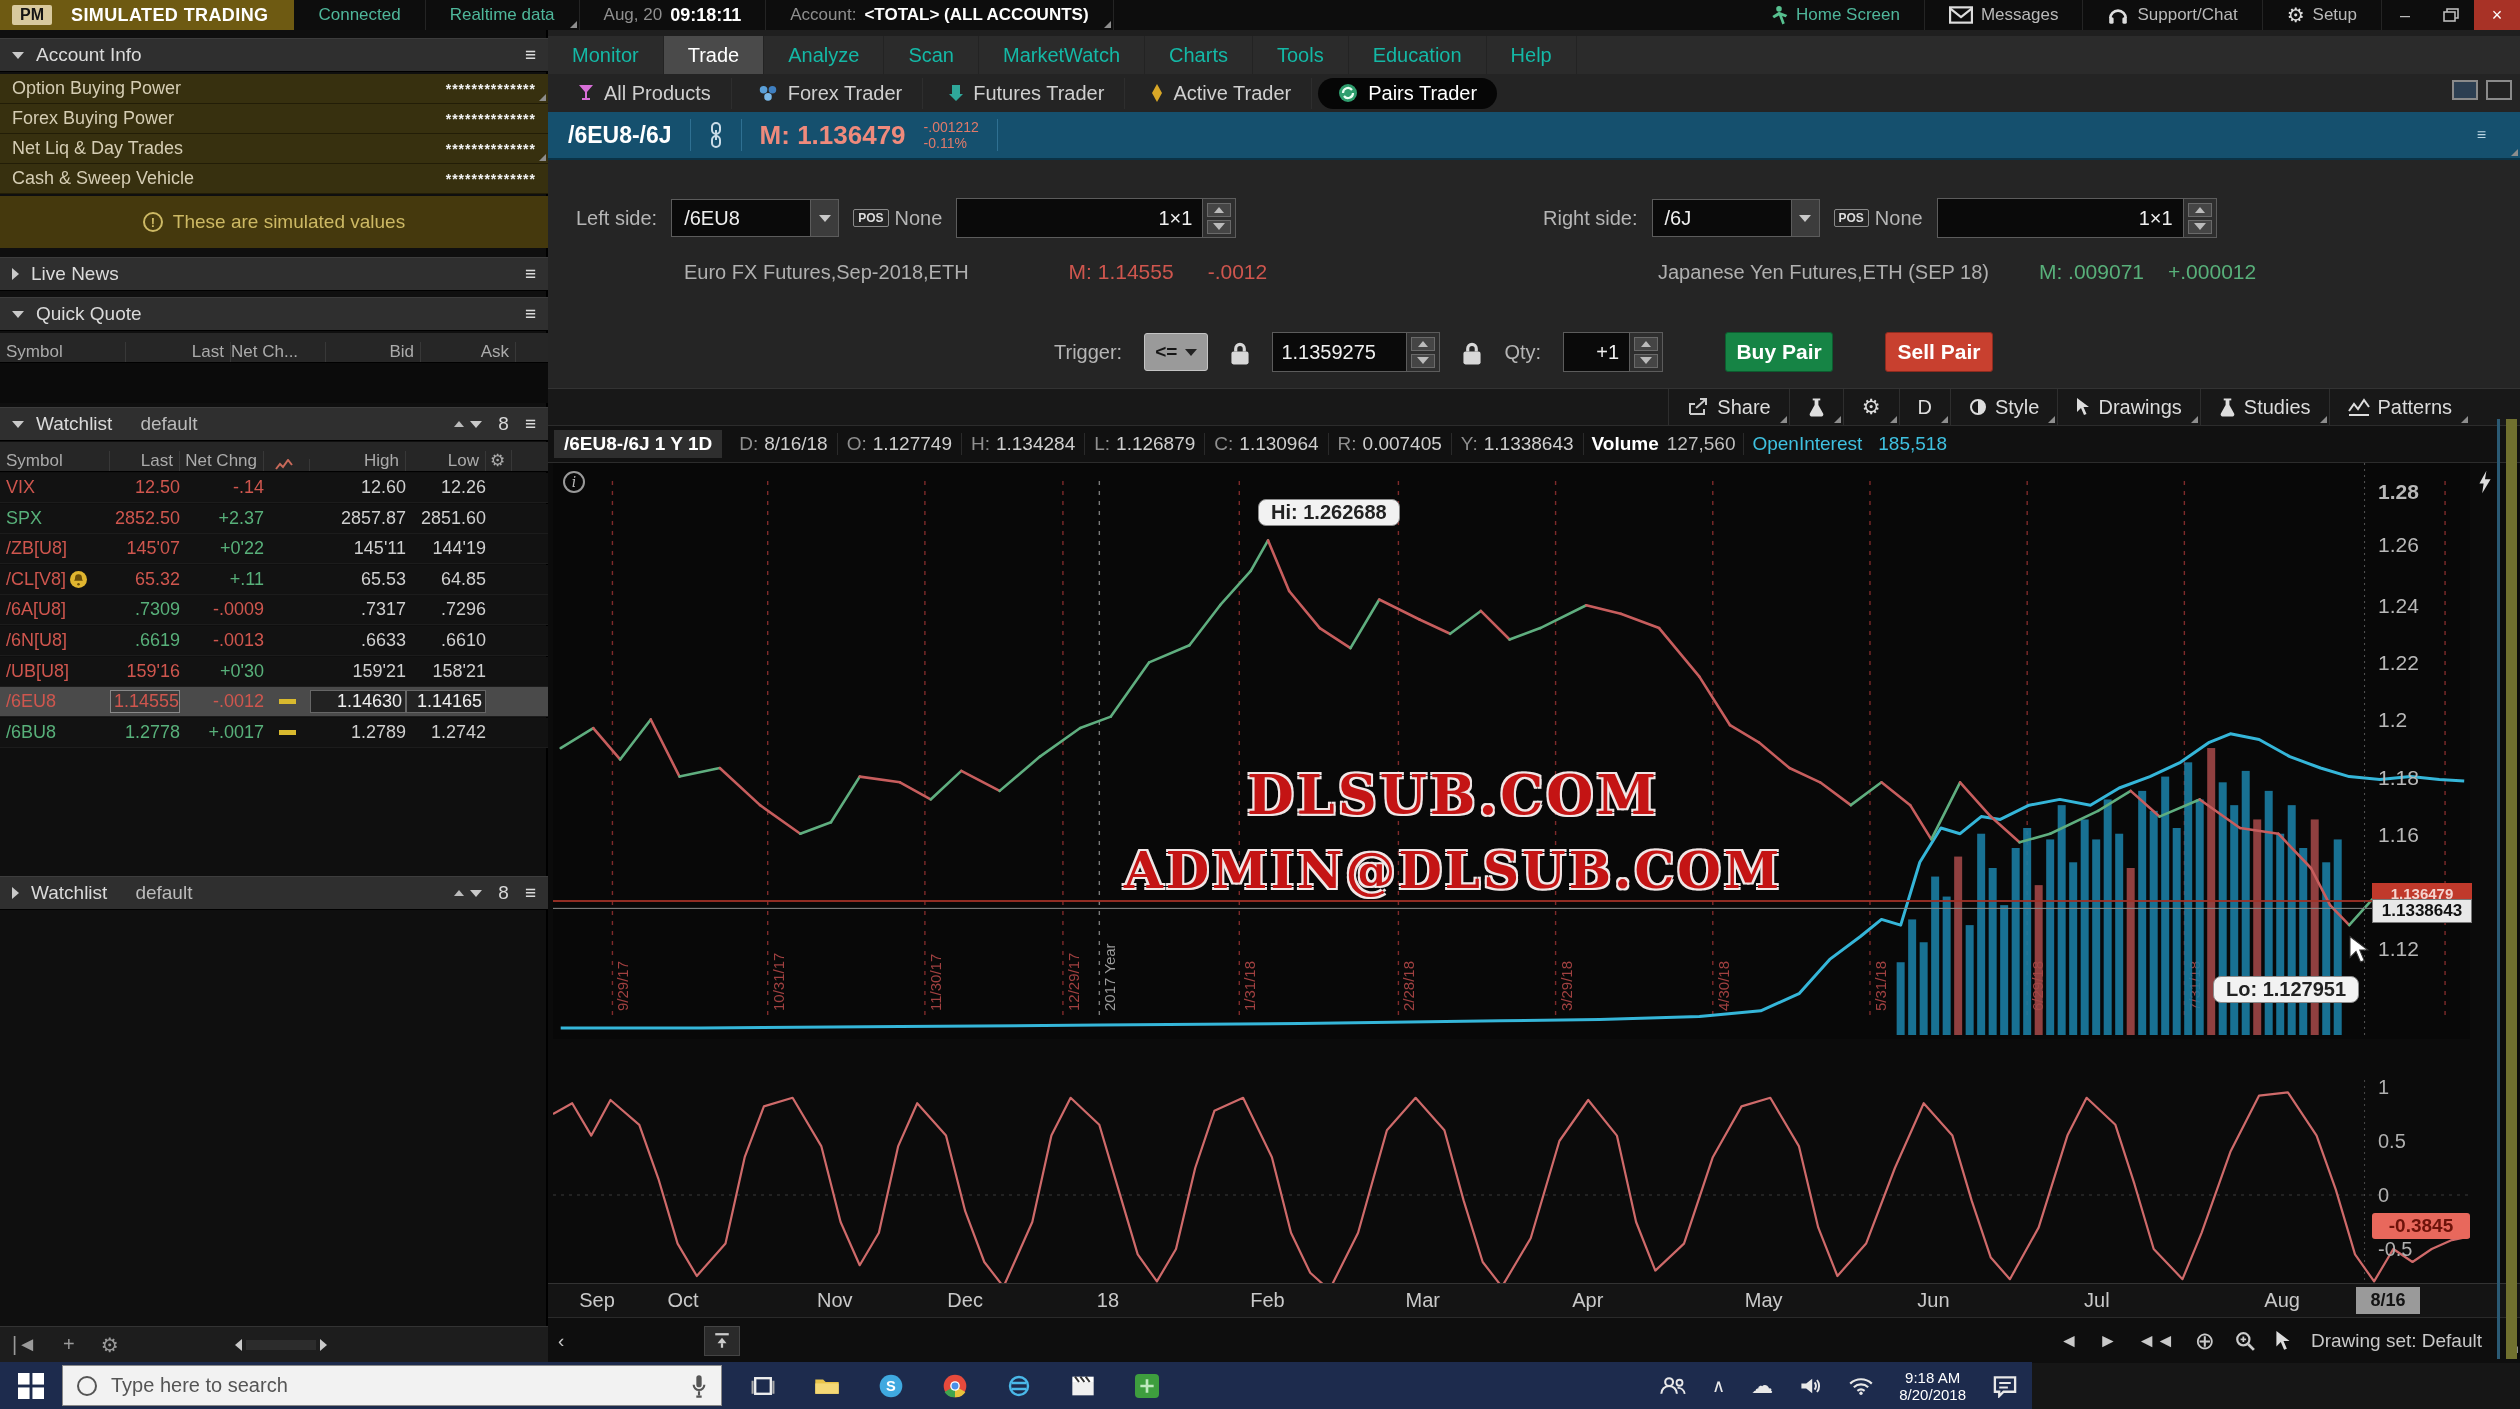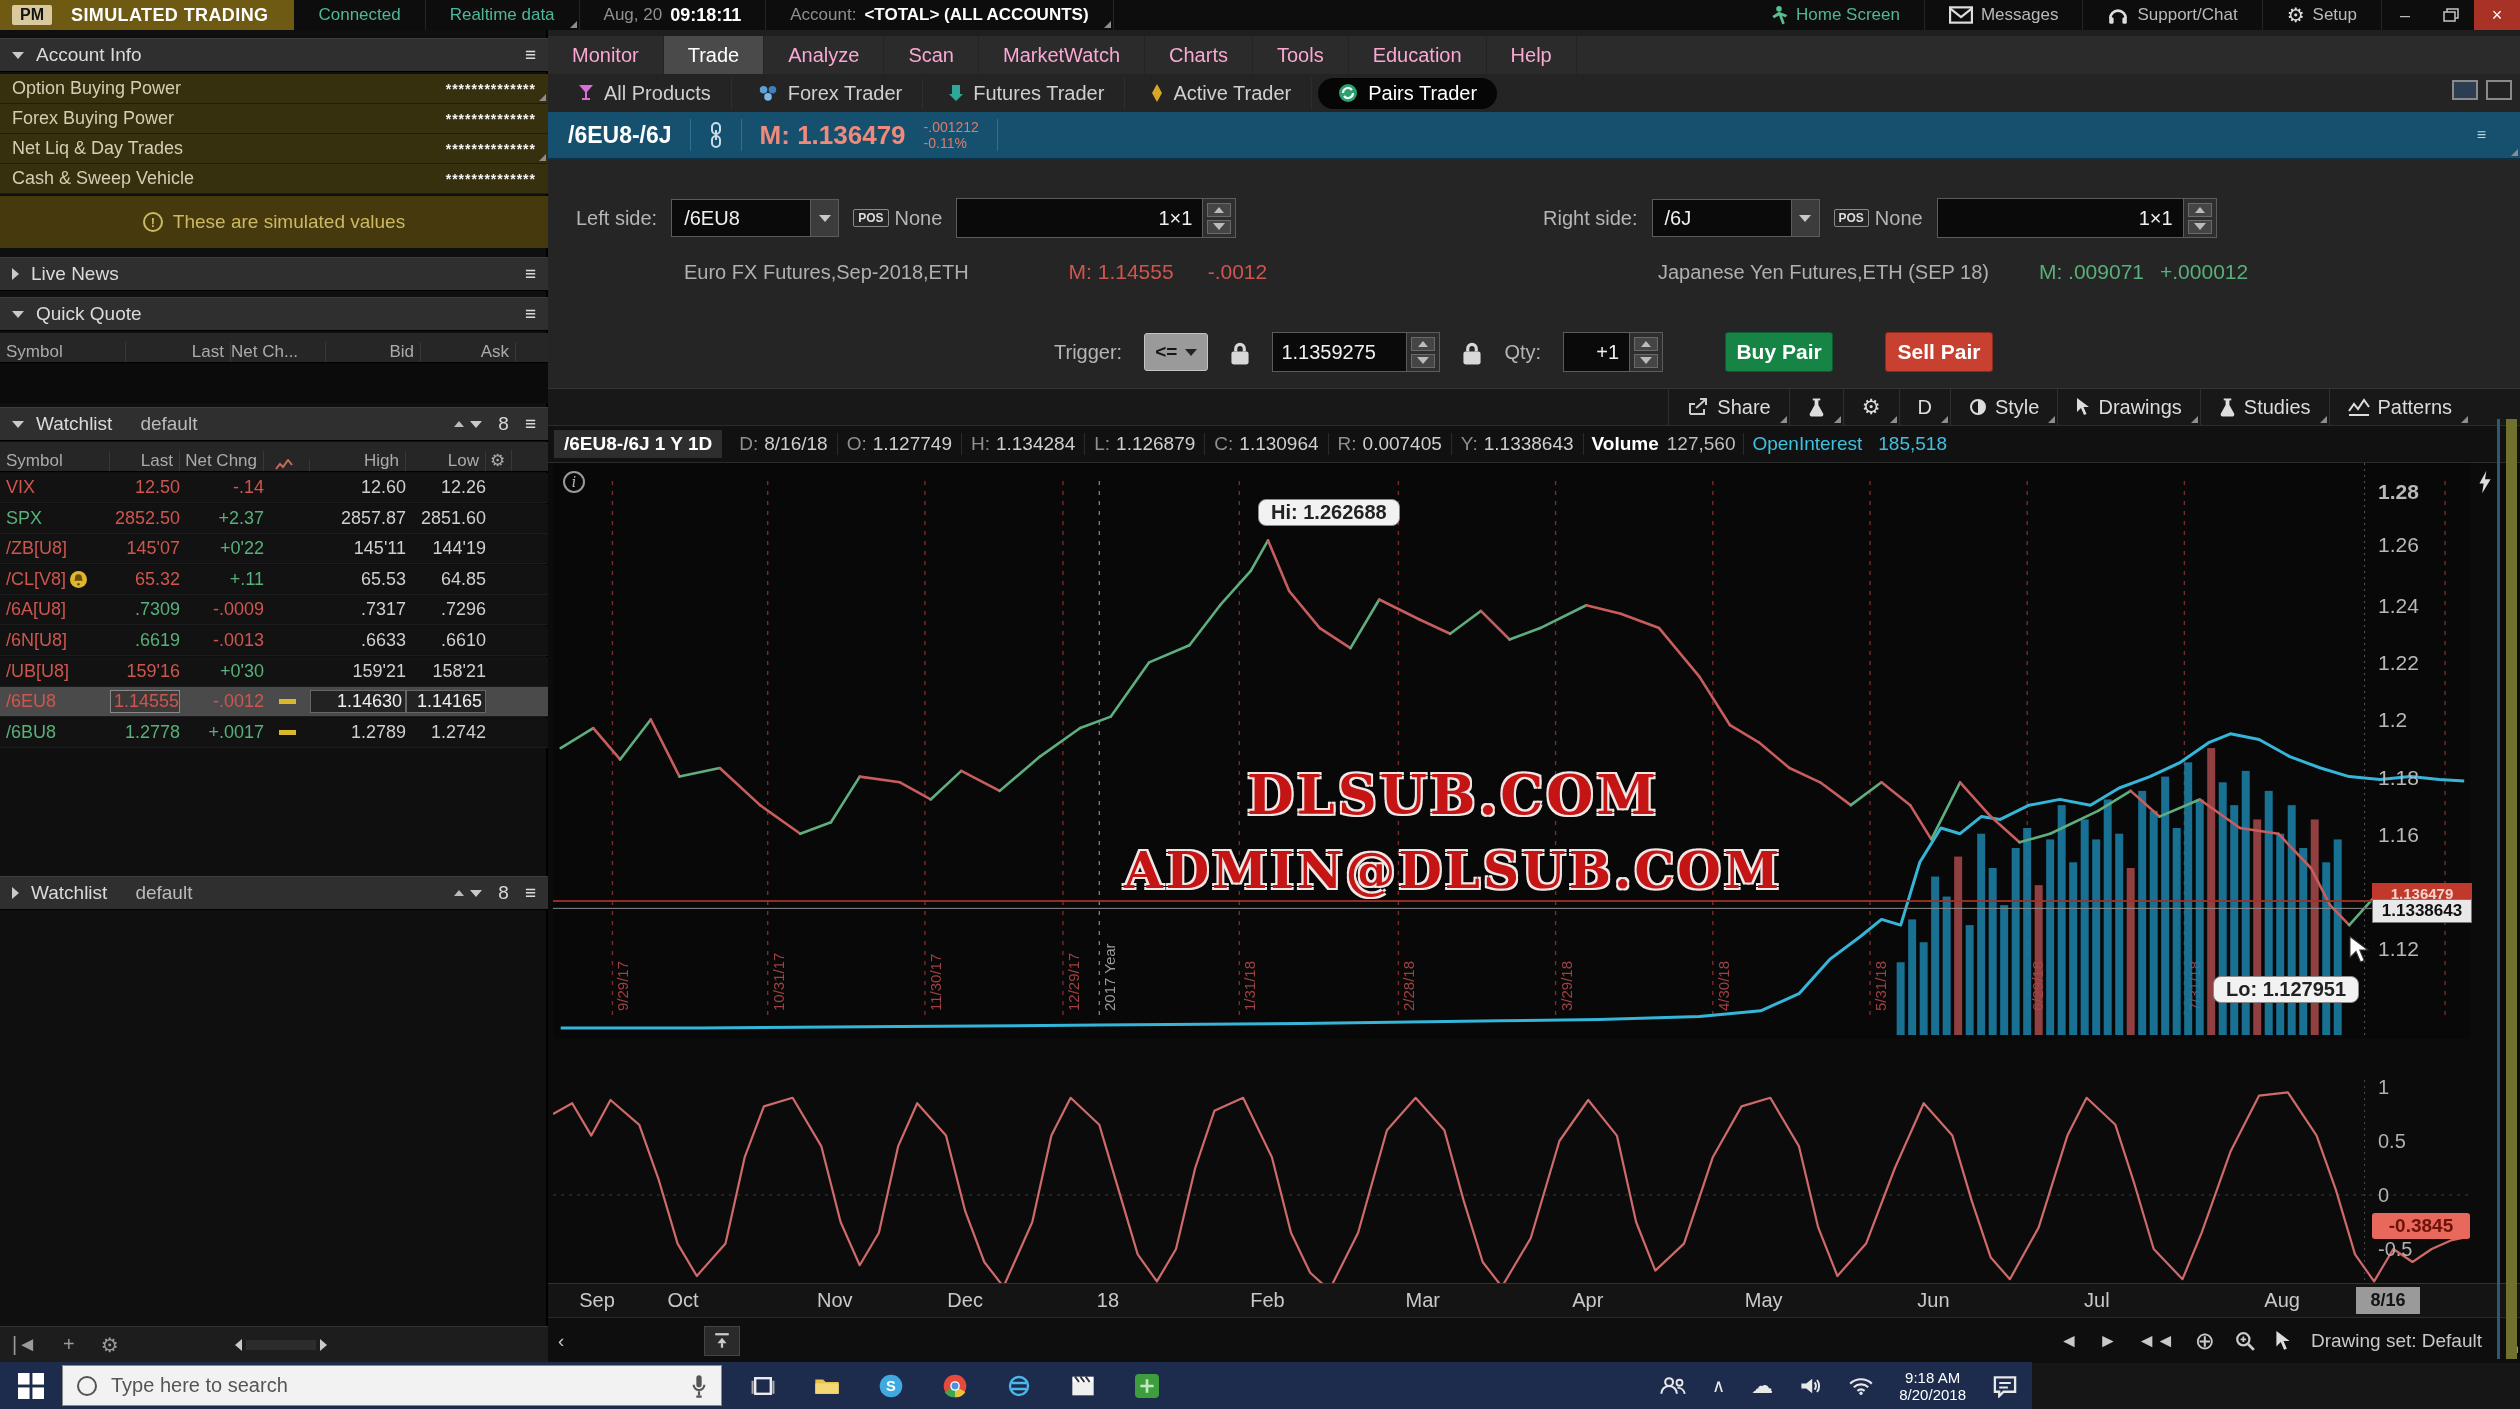--- a/index.html
+++ b/index.html
@@ -43,21 +43,21 @@
 .c-low{width:80px;text-align:right}
 .red{color:#cf564e}.grn{color:#58b07a}.wht{color:#cfcfcf}
 .ybar{width:17px;height:5px;background:#d8b92e}
 .cellbox{background:#222;border:1px solid #666;padding:0 3px;color:#f0f0f0}
 #sb-bottom{position:absolute;left:0;top:1296px;width:548px;height:36px;background:#1d1d1d;border-top:1px solid #333;display:flex;align-items:center;gap:26px;padding:0 12px;color:#9a9a9a;font-size:20px}
 .sb-scroll{display:flex;align-items:center;gap:4px;margin-left:90px}
 .sb-track{width:70px;height:10px;background:#2c2c2c}
 
 #main{position:absolute;left:548px;top:30px;width:1972px;height:1332px;background:#1f1f1f}
 #menubar{position:absolute;left:0;top:6px;width:1972px;height:38px;background:#2b2b2b;display:flex;align-items:stretch}
-.mtab{display:flex;align-items:center;padding:0 24px;color:#f9a8d4;font-size:20px;border-right:1px solid #232323}
+.mtab{display:flex;align-items:center;padding:0 24px;color:#14b8a6;font-size:20px;border-right:1px solid #232323}
 .mtab.active{background:#4a4a4a;color:#fff}
 #subbar{position:absolute;left:0;top:44px;width:1972px;height:38px;background:#242424;display:flex;align-items:center;gap:6px;padding-left:10px}
 .stab{display:flex;align-items:center;gap:10px;color:#cfcfcf;font-size:20px;padding:4px 20px;border-right:1px solid #2e2e2e}
 .stab.active{background:#060606;border-radius:16px;border-right:none;color:#fff}
 #sub-winicons{position:absolute;right:8px;top:50px;display:flex;gap:8px}
 .wico{width:26px;height:20px;border:2px solid #8a8a8a;background:#2c3f52}
 
 #pairbar{position:absolute;left:0;top:82px;width:1972px;height:48px;background:#15506e;display:flex;align-items:center;gap:18px;padding:0 20px;border-bottom:2px solid #0a3246}
 #pair-symbol{color:#fff;font-weight:bold;font-size:23px}
 .vdiv{width:1px;height:70%;background:#2f7092}
@@ -511,21 +511,21 @@
                 <span class="tri-u"></span>
               </span>
               <span class="spinbtn">
                 <span class="tri-d" style="border-top-color:#bbb"></span>
               </span>
             </span>
         </span>
       </div>
       <div class="abs" style="left:1110px;top:100px;display:flex;align-items:center;gap:50px">
         <span class="desc">Japanese Yen Futures,ETH (SEP 18)</span>
-        <span style="display:flex;gap:16px">
+        <span style="display:flex;gap:24px">
           <span class="grn" style="font-size:21px">M: .009071</span>
           <span class="grn" style="font-size:21px">+.000012</span>
         </span>
       </div>
 
       <div class="abs" style="left:506px;top:172px;display:flex;align-items:center;gap:22px">
         <span class="lbl">Trigger:</span>
         <span class="trig-drop">
           <span>&lt;=</span>
             <span class="tri-d dark"></span>

